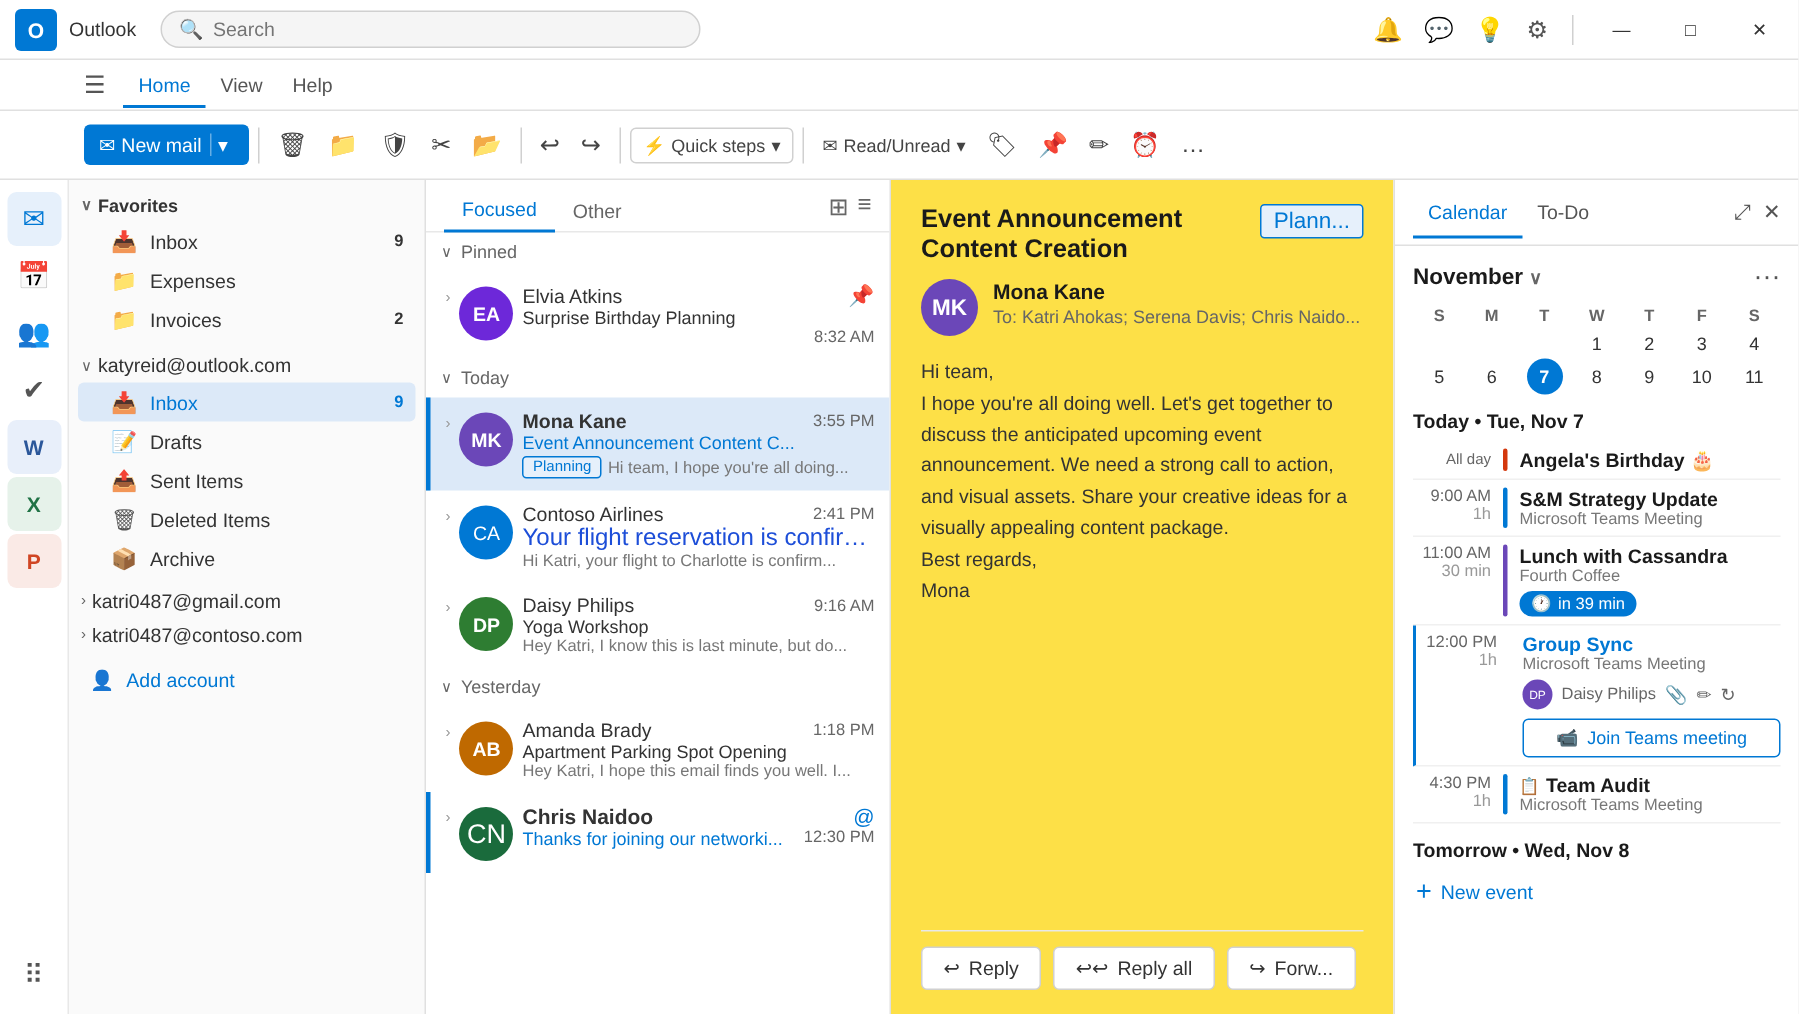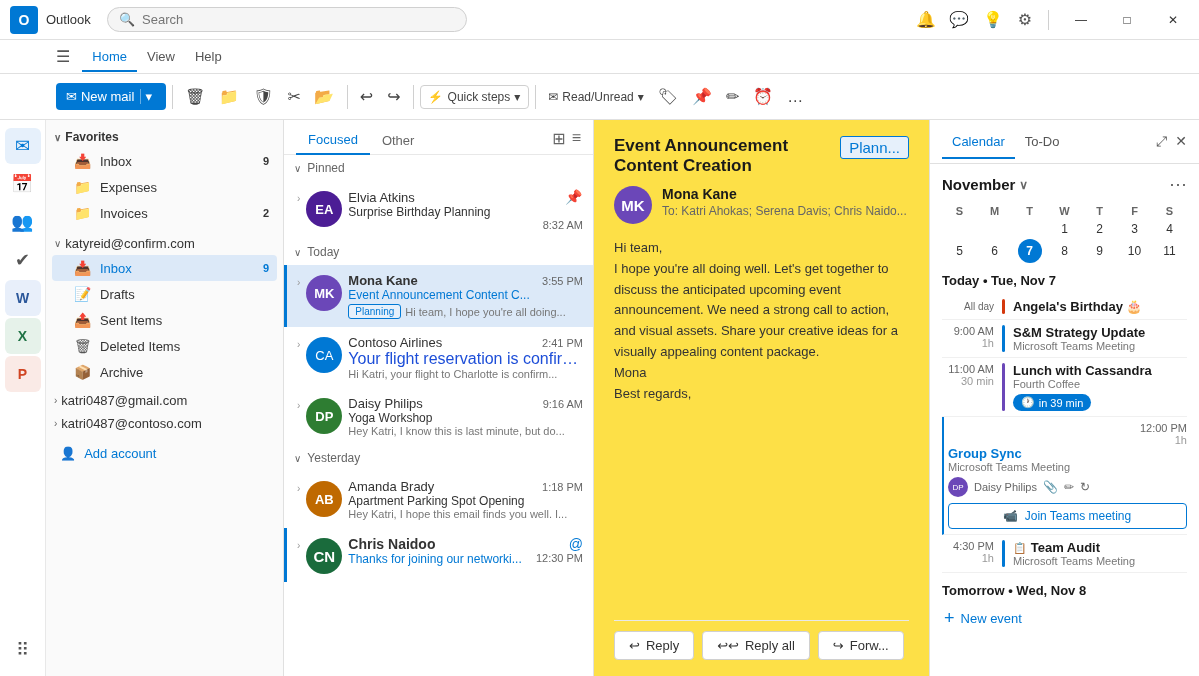--- a/index.html
+++ b/index.html
@@ -105,21 +105,21 @@
       <div style="display:flex;align-items:center;padding:5px 8px 5px 22px;cursor:pointer;border-radius:4px;margin:0 6px;gap:8px;color:#333;font-size:13px;">
         <span style="font-size:14px;color:#555;width:18px;">📁</span>
         <span>Invoices</span>
         <span style="margin-left:auto;font-size:11px;font-weight:600;color:#333;">2</span>
       </div>
     </div>
 
     <div style="margin-top:6px;">
       <div style="display:flex;align-items:center;padding:4px 8px;cursor:pointer;font-size:13px;color:#333;gap:4px;">
         <span style="font-size:10px;color:#666;">∨</span>
-        <span>katyreid@confirm.com</span>
+        <span>katyreid@outlook.com</span>
       </div>
       <div style="display:flex;align-items:center;padding:5px 8px 5px 22px;cursor:pointer;border-radius:4px;margin:0 6px;gap:8px;color:#0078d4;font-size:13px;font-weight:500;background:#dce9f8;">
         <span style="font-size:14px;color:#0078d4;width:18px;">📥</span>
         <span>Inbox</span>
         <span style="margin-left:auto;font-size:11px;font-weight:600;color:#0078d4;">9</span>
       </div>
       <div style="display:flex;align-items:center;padding:5px 8px 5px 22px;cursor:pointer;border-radius:4px;margin:0 6px;gap:8px;color:#333;font-size:13px;">
         <span style="font-size:14px;color:#555;width:18px;">📝</span>
         <span>Drafts</span>
       </div>
@@ -170,21 +170,21 @@
 
     <div style="flex:1;overflow-y:auto;">
 
       <div style="display:flex;align-items:center;padding:6px 10px;gap:6px;font-size:12px;color:#666;font-weight:500;cursor:pointer;">
         <span style="font-size:10px;">∨</span>
         <span>Pinned</span>
       </div>
 
       <div style="display:flex;align-items:flex-start;padding:8px 10px;cursor:pointer;border-left:3px solid transparent;gap:6px;">
         <span style="font-size:10px;color:#999;padding-top:4px;">›</span>
-        <div style="width:36px;height:36px;border-radius:50%;display:flex;align-items:center;justify-content:center;font-size:13px;font-weight:600;color:white;background:#4c1d95;flex-shrink:0;margin-top:2px;">EA</div>
+        <div style="width:36px;height:36px;border-radius:50%;display:flex;align-items:center;justify-content:center;font-size:13px;font-weight:600;color:white;background:#6d28d9;flex-shrink:0;margin-top:2px;">EA</div>
         <div style="flex:1;min-width:0;">
           <div style="display:flex;justify-content:space-between;align-items:center;">
             <span style="font-size:13px;color:#333;font-weight:500;">Elvia Atkins</span>
             <span style="font-size:14px;color:#0078d4;">📌</span>
           </div>
           <div style="font-size:12px;color:#333;">Surprise Birthday Planning</div>
           <div style="display:flex;align-items:center;justify-content:flex-end;">
             <span style="font-size:11px;color:#666;">8:32 AM</span>
           </div>
         </div>
@@ -250,21 +250,21 @@
             <span style="font-size:13px;color:#333;">Amanda Brady</span>
             <span style="font-size:11px;color:#666;">1:18 PM</span>
           </div>
           <div style="font-size:12px;color:#333;">Apartment Parking Spot Opening</div>
           <div style="font-size:11px;color:#777;white-space:nowrap;overflow:hidden;text-overflow:ellipsis;">Hey Katri, I hope this email finds you well. I...</div>
         </div>
       </div>
 
       <div style="display:flex;align-items:flex-start;padding:8px 10px;cursor:pointer;border-left:3px solid #0078d4;gap:6px;">
         <span style="font-size:10px;color:#999;padding-top:4px;">›</span>
-        <div style="width:36px;height:36px;border-radius:50%;display:flex;align-items:center;justify-content:center;font-size:15px;font-weight:700;color:white;background:#1a6b3c;flex-shrink:0;margin-top:2px;">CN</div>
+        <div style="width:36px;height:36px;border-radius:50%;display:flex;align-items:center;justify-content:center;font-size:18px;font-weight:400;color:white;background:#1a6b3c;flex-shrink:0;margin-top:2px;">CN</div>
         <div style="flex:1;min-width:0;">
           <div style="display:flex;justify-content:space-between;align-items:center;">
             <span style="font-size:14px;color:#333;font-weight:600;">Chris Naidoo</span>
             <span style="font-size:14px;color:#0078d4;">@</span>
           </div>
           <div style="display:flex;justify-content:space-between;">
             <span style="font-size:12px;color:#0078d4;white-space:nowrap;overflow:hidden;text-overflow:ellipsis;">Thanks for joining our networki...</span>
             <span style="font-size:11px;color:#666;white-space:nowrap;margin-left:4px;">12:30 PM</span>
           </div>
         </div>
@@ -280,22 +280,22 @@
     <div style="display:flex;align-items:flex-start;gap:10px;margin-bottom:14px;">
       <div style="width:38px;height:38px;border-radius:50%;display:flex;align-items:center;justify-content:center;font-size:15px;font-weight:600;color:white;background:#6b47b8;flex-shrink:0;">MK</div>
       <div>
         <div style="font-size:14px;font-weight:600;color:#1a1a1a;">Mona Kane</div>
         <div style="font-size:12px;color:#666;margin-top:2px;">To:  Katri Ahokas;  Serena Davis;  Chris Naido...</div>
       </div>
     </div>
     <div style="font-size:13px;line-height:1.6;color:#333;flex:1;">
       <p>Hi team,</p>
       <p>I hope you're all doing well. Let's get together to discuss the anticipated upcoming event announcement. We need a strong call to action, and visual assets. Share your creative ideas for a visually appealing content package.</p>
+      <p>Best regards,</p>
       <p>Mona</p>
-      <p>Best regards,</p>
     </div>
     <div style="display:flex;gap:8px;margin-top:12px;padding-top:10px;border-top:1px solid #e8e8e8;">
       <button style="display:flex;align-items:center;gap:6px;padding:6px 14px;border:1px solid #d0d0d0;border-radius:4px;background:white;cursor:pointer;font-size:13px;color:#333;">
         <span>↩</span>
         <span>Reply</span>
       </button>
       <button style="display:flex;align-items:center;gap:6px;padding:6px 14px;border:1px solid #d0d0d0;border-radius:4px;background:white;cursor:pointer;font-size:13px;color:#333;">
         <span>↩↩</span>
         <span>Reply all</span>
       </button>
@@ -394,21 +394,21 @@
         <div style="flex:1;">
           <div style="font-size:13px;font-weight:600;color:#1a1a1a;">Lunch with Cassandra</div>
           <div style="font-size:11px;color:#777;">Fourth Coffee</div>
           <div style="display:inline-flex;align-items:center;gap:4px;background:#0078d4;color:white;font-size:11px;padding:2px 8px;border-radius:12px;margin-top:4px;">
             <span>🕐</span>
             <span>in 39 min</span>
           </div>
         </div>
       </div>
 
-      <div style="display:flex;gap:0;padding:5px 0;border-bottom:1px solid #f0f0f0;cursor:pointer;border-left:2px solid #0078d4;padding-left:4px;flex-direction:column;">
+      <div style="display:flex;gap:17px;padding:5px 0;border-bottom:1px solid #f0f0f0;cursor:pointer;border-left:2px solid #0078d4;padding-left:4px;">
         <div style="min-width:50px;text-align:right;">
           <div style="font-size:11px;color:#666;">12:00 PM</div>
           <div style="font-size:11px;color:#999;">1h</div>
         </div>
         <div style="flex:1;">
           <div style="font-size:13px;font-weight:600;color:#0078d4;">Group Sync</div>
           <div style="font-size:11px;color:#777;">Microsoft Teams Meeting</div>
           <div style="display:flex;align-items:center;gap:6px;margin-top:4px;">
             <div style="width:20px;height:20px;border-radius:50%;background:#6b47b8;display:flex;align-items:center;justify-content:center;font-size:8px;color:white;">DP</div>
             <span style="font-size:11px;color:#666;">Daisy Philips</span>

